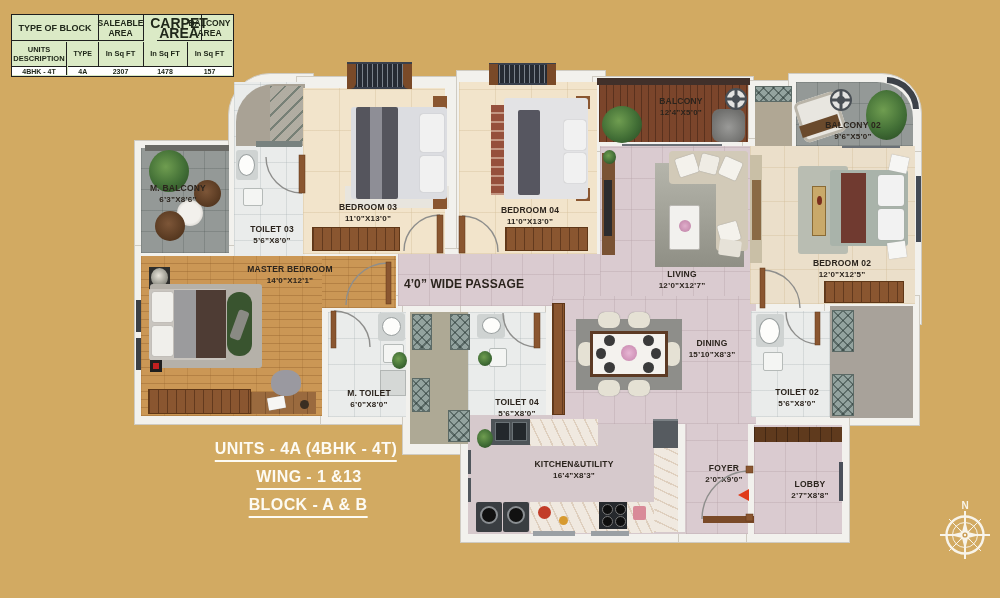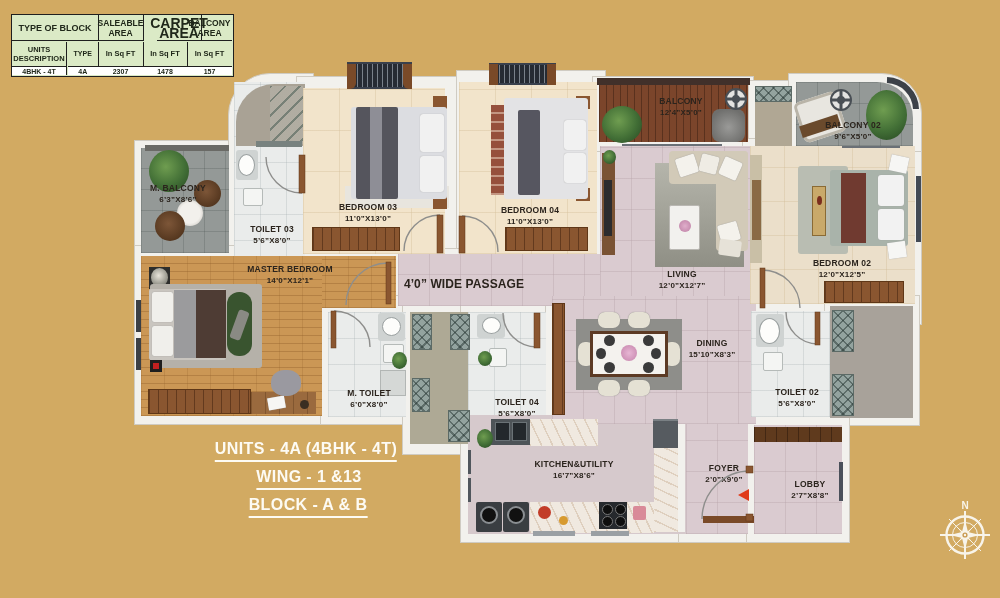--- a/index.html
+++ b/index.html
@@ -238,21 +238,21 @@
 <div class="lbl" style="left:290px;top:264px">MASTER BEDROOM<br><span class="dim">14’0”X12’1”</span></div>
 <div class="lbl" style="left:464px;top:279px;font-size:12px;letter-spacing:.1px">4’0” WIDE PASSAGE</div>
 <div class="lbl" style="left:369px;top:388px">M. TOILET<br><span class="dim">6’0”X8’0”</span></div>
 <div class="lbl" style="left:517px;top:397px">TOILET 04<br><span class="dim">5’6”X8’0”</span></div>
 <div class="lbl" style="left:681px;top:96px">BALCONY<br><span class="dim">12’4”X5’0”</span></div>
 <div class="lbl" style="left:682px;top:269px">LIVING<br><span class="dim">12’0”X12’7”</span></div>
 <div class="lbl" style="left:712px;top:338px">DINING<br><span class="dim">15’10”X8’3”</span></div>
 <div class="lbl" style="left:853px;top:120px">BALCONY 02<br><span class="dim">9’6”X5’0”</span></div>
 <div class="lbl" style="left:842px;top:258px">BEDROOM 02<br><span class="dim">12’0”X12’5”</span></div>
 <div class="lbl" style="left:797px;top:387px">TOILET 02<br><span class="dim">5’6”X8’0”</span></div>
-<div class="lbl" style="left:574px;top:459px">KITCHEN&amp;UTILITY<br><span class="dim">16’7”X8’6”</span></div>
+<div class="lbl" style="left:574px;top:459px">KITCHEN&amp;UTILITY<br><span class="dim">16’4”X8’3”</span></div>
 <div class="lbl" style="left:724px;top:463px">FOYER<br><span class="dim">2’0”X9’0”</span></div>
 <div class="lbl" style="left:810px;top:479px">LOBBY<br><span class="dim">2’7”X8’8”</span></div>
 
 <div class="a" style="left:11px;top:14px;width:223px;height:63px;background:#dbeac6;border:1.5px solid #1f1f1f;box-sizing:border-box;font-weight:bold;color:#20281a">
   <div class="a" style="left:0;top:0;width:86px;height:25px;border-right:1.5px solid #1f1f1f;border-bottom:1.5px solid #1f1f1f;display:flex;align-items:center;justify-content:center;font-size:9px">TYPE OF BLOCK</div>
   <div class="a" style="left:86px;top:0;width:45px;height:25px;border-right:1.5px solid #1f1f1f;border-bottom:1.5px solid #1f1f1f;display:flex;align-items:center;justify-content:center;font-size:8.5px;text-align:center;line-height:10px">SALEABLE<br>AREA</div>
   <div class="a" style="left:145px;top:0;width:44px;height:25px;border-right:1.5px solid #1f1f1f;border-bottom:1.5px solid #1f1f1f;display:flex;align-items:center;justify-content:center;font-size:14px;text-align:center;line-height:10px">CARPET<br>AREA</div>
   <div class="a" style="left:175px;top:0;width:45px;height:25px;display:flex;border-bottom:1.5px solid #1f1f1f;align-items:center;justify-content:center;font-size:8.5px;text-align:center;line-height:10px">BALCONY<br>AREA</div>
   <div class="a" style="left:0;top:26.5px;width:54px;height:24px;border-right:1.5px solid #1f1f1f;border-bottom:1.5px solid #1f1f1f;display:flex;align-items:center;justify-content:center;font-size:7.5px;text-align:center;line-height:9px">UNITS<br>DESCRIPTION</div>
   <div class="a" style="left:55.5px;top:26.5px;width:30.5px;height:24px;border-right:1.5px solid #1f1f1f;border-bottom:1.5px solid #1f1f1f;display:flex;align-items:center;justify-content:center;font-size:7px">TYPE</div>

